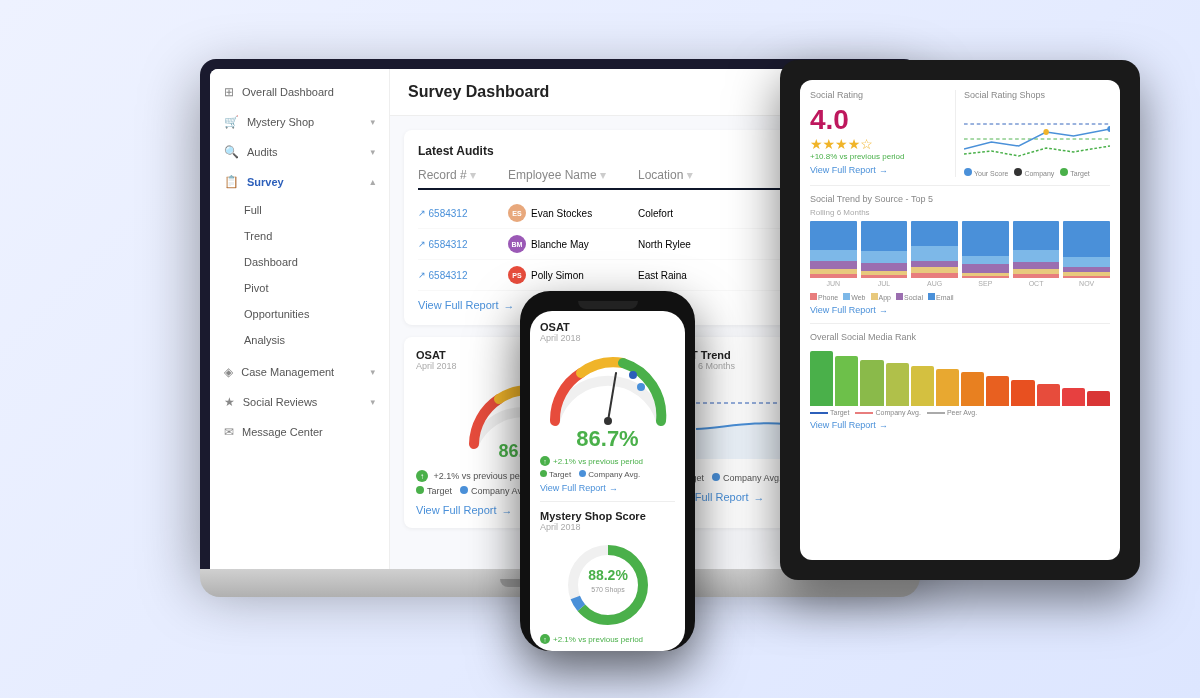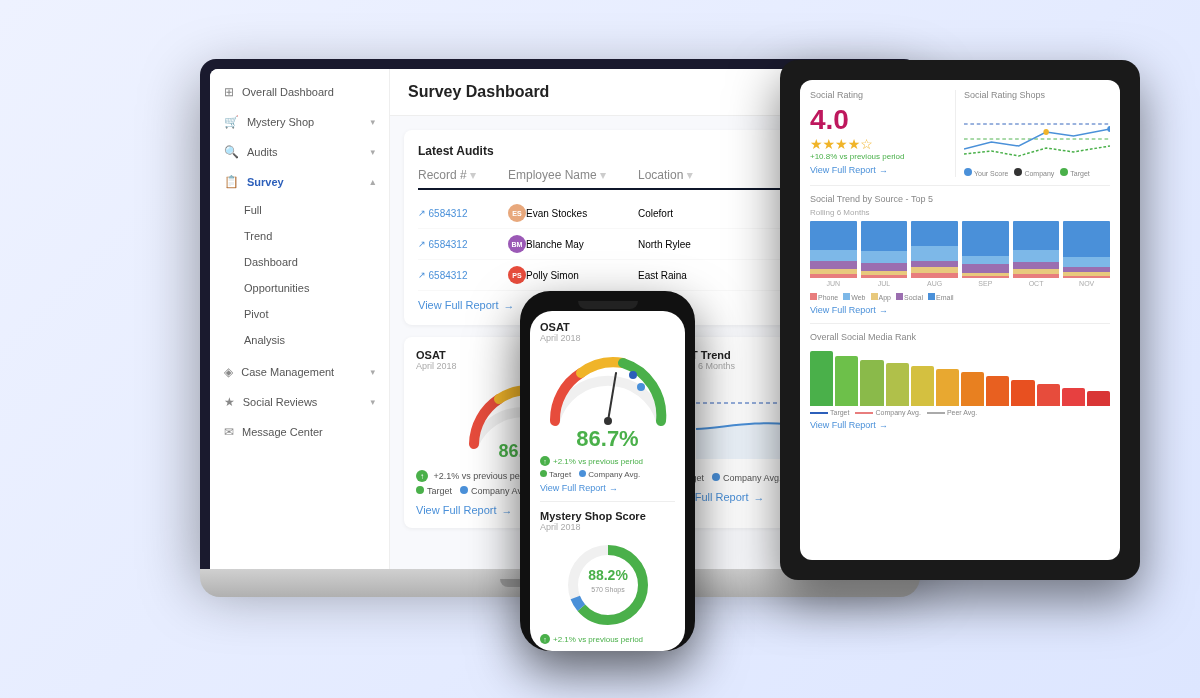--- a/index.html
+++ b/index.html
@@ -196,20 +196,21 @@
     .record-link {
       color: #4a90d9;
       display: flex;
       align-items: center;
       gap: 3px;
       font-size: 10px;
     }
     .emp-cell {
       display: flex;
       align-items: center;
+      gap: 5px;
     }
     .avatar {
       width: 18px;
       height: 18px;
       border-radius: 50%;
       display: flex;
       align-items: center;
       justify-content: center;
       font-size: 7px;
       color: white;
@@ -416,22 +417,22 @@
               <span class="nav-chevron">▾</span>
             </div>
             <div class="nav-item active">
               <span class="nav-icon">📋</span>
               <span>Survey</span>
               <span class="nav-chevron">▴</span>
             </div>
             <div class="sub-nav-item">Full</div>
             <div class="sub-nav-item">Trend</div>
             <div class="sub-nav-item">Dashboard</div>
+            <div class="sub-nav-item">Pivot</div>
             <div class="sub-nav-item">Opportunities</div>
-            <div class="sub-nav-item">Pivot</div>
             <div class="sub-nav-item">Analysis</div>
 
             <div class="nav-item" style="margin-top:4px;">
               <span class="nav-icon">◈</span>
               <span>Case Management</span>
               <span class="nav-chevron">▾</span>
             </div>
             <div class="nav-item">
               <span class="nav-icon">★</span>
               <span>Social Reviews</span>

